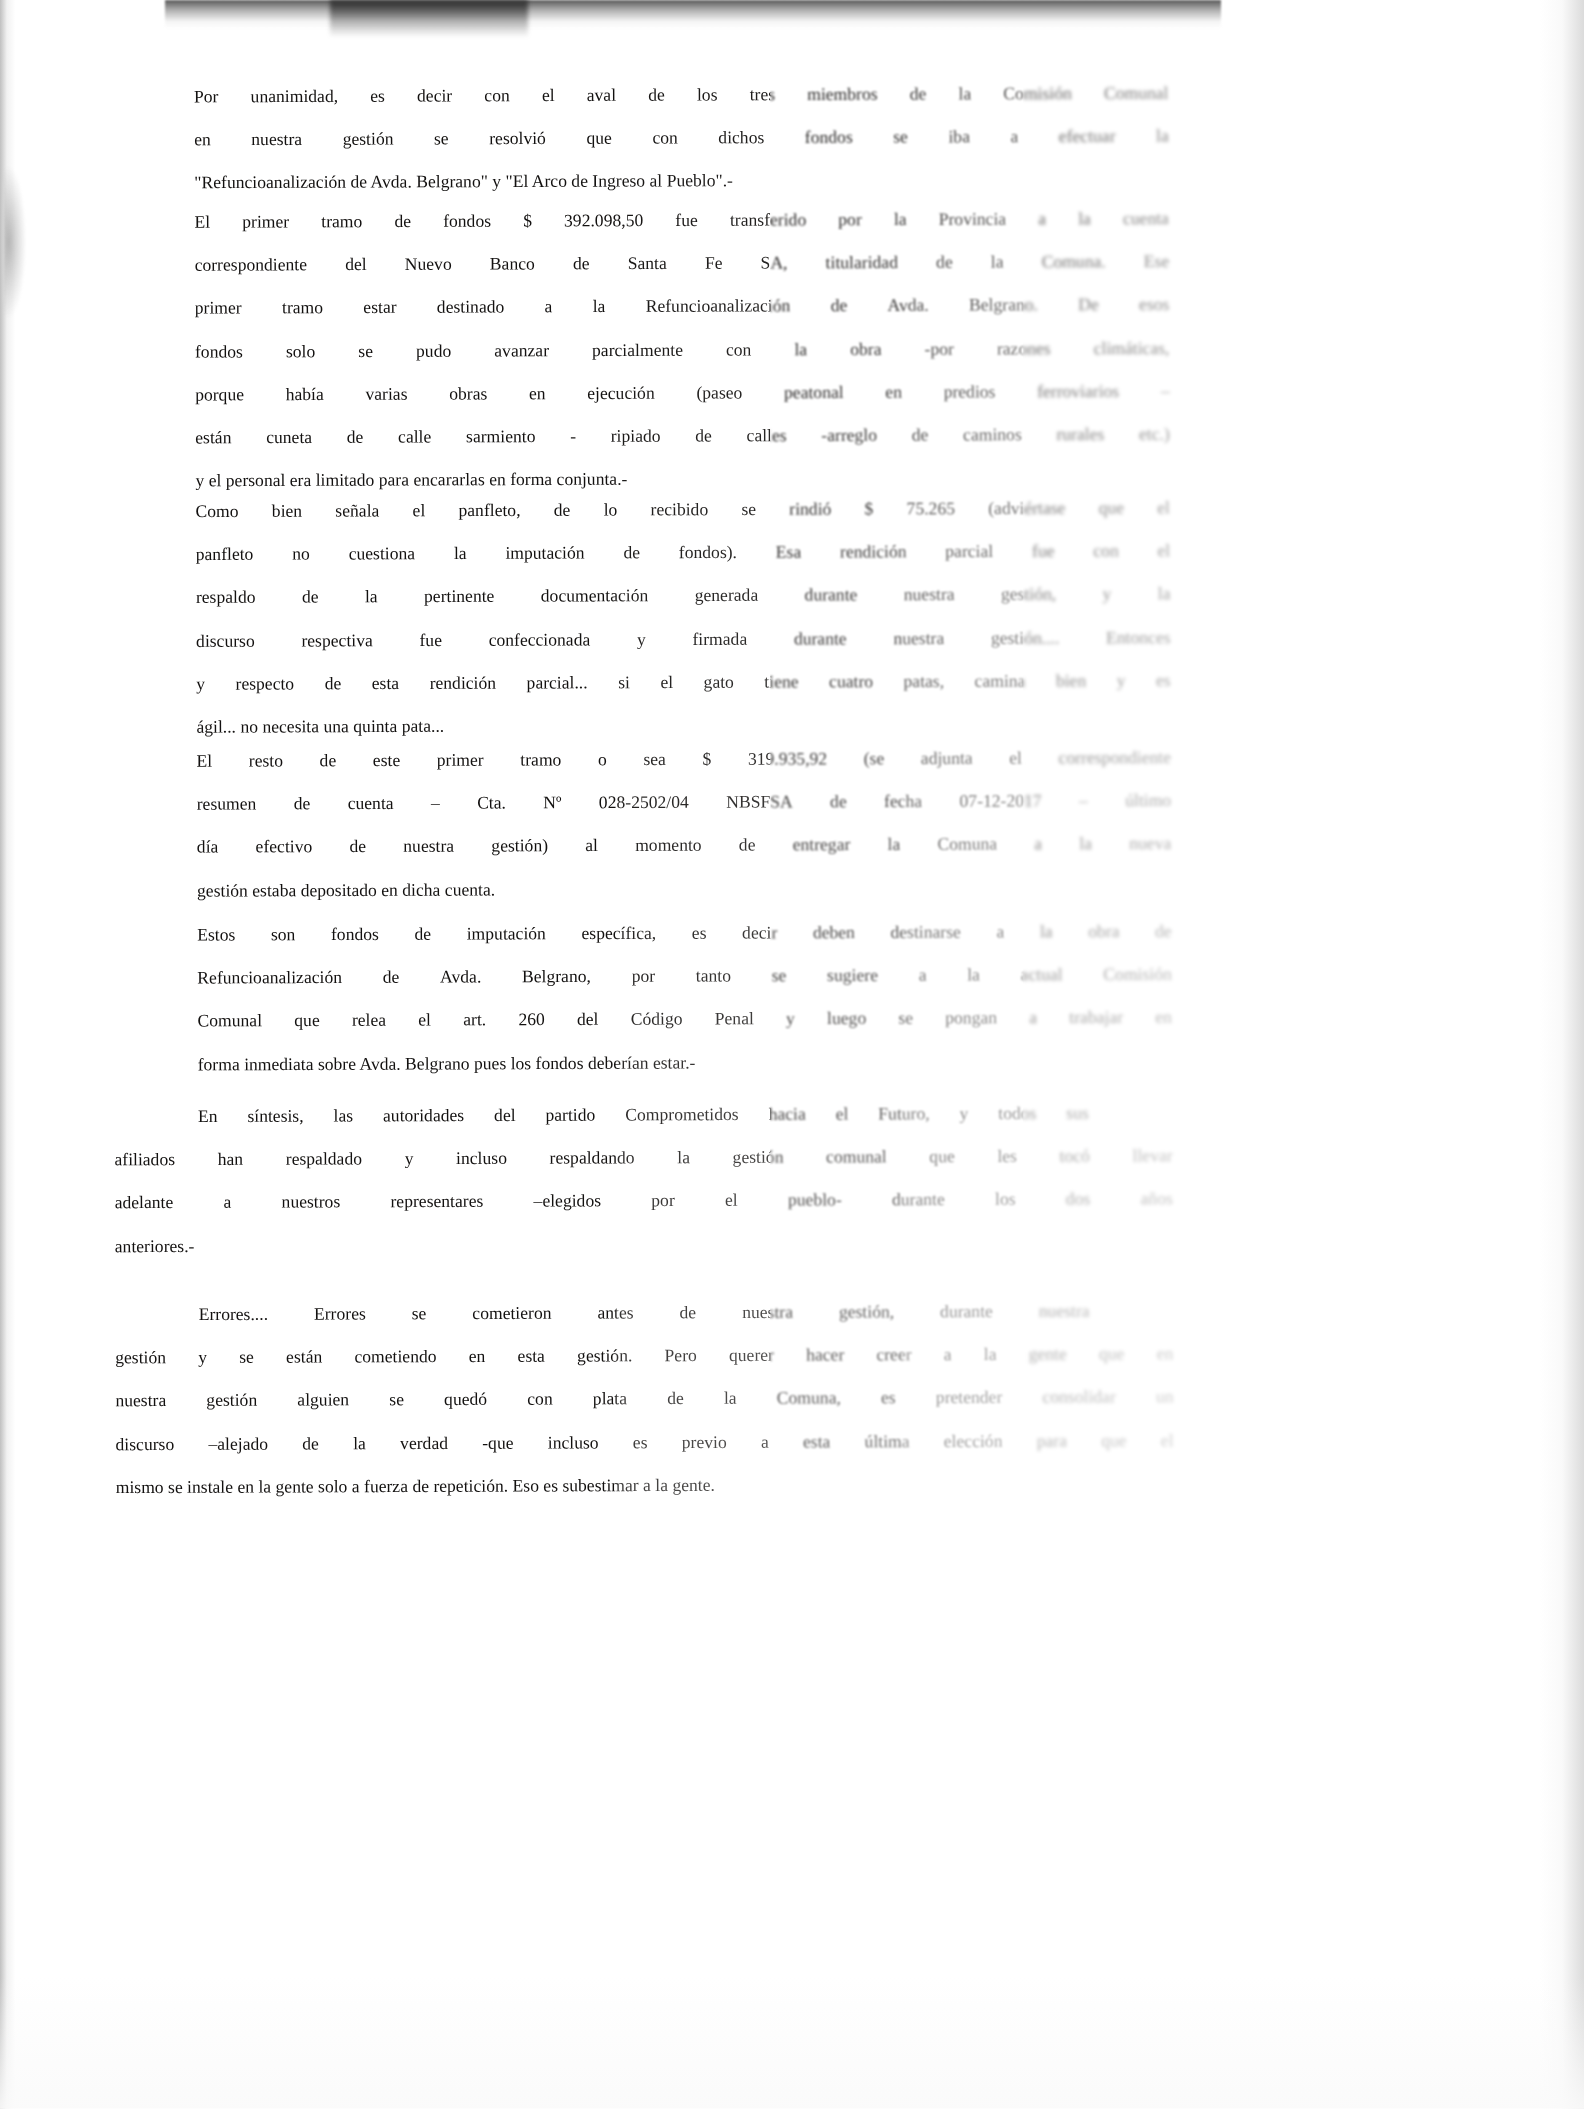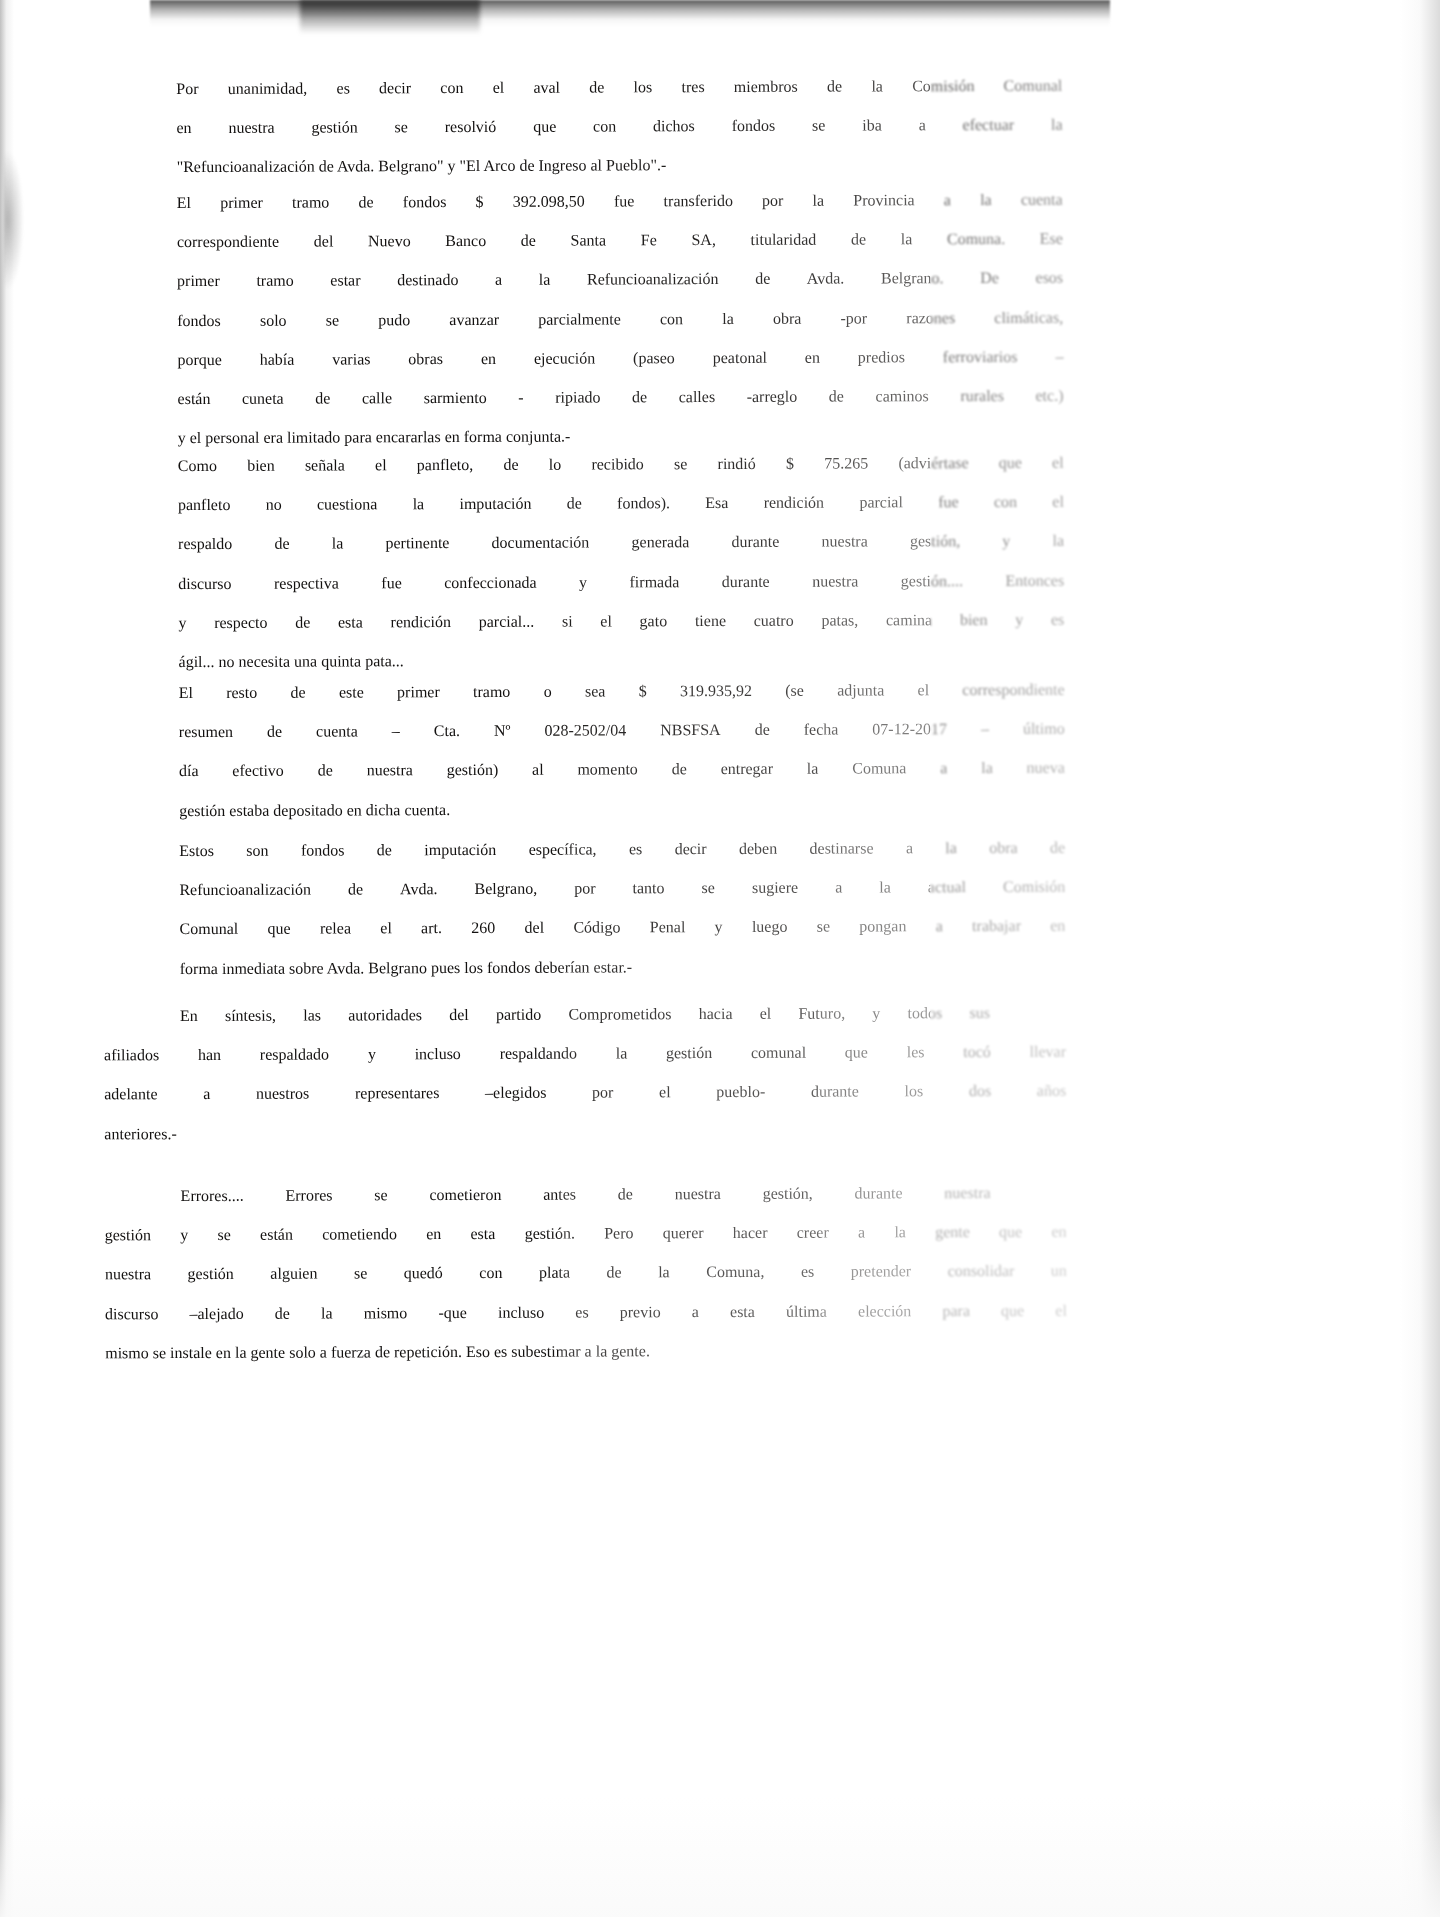--- a/index.html
+++ b/index.html
@@ -640,21 +640,21 @@
               <span>consolidar</span>
               <span>un</span>
             </div>
           </div>
           <div class="line" style="height: 39.2px;">
             <div class="just">
               <span>discurso</span>
               <span>–alejado</span>
               <span>de</span>
               <span>la</span>
-              <span>mismo</span>
+              <span>verdad</span>
               <span>-que</span>
               <span>incluso</span>
               <span>es</span>
               <span>previo</span>
               <span>a</span>
               <span>esta</span>
               <span>última</span>
               <span>elección</span>
               <span>para</span>
               <span>que</span>

